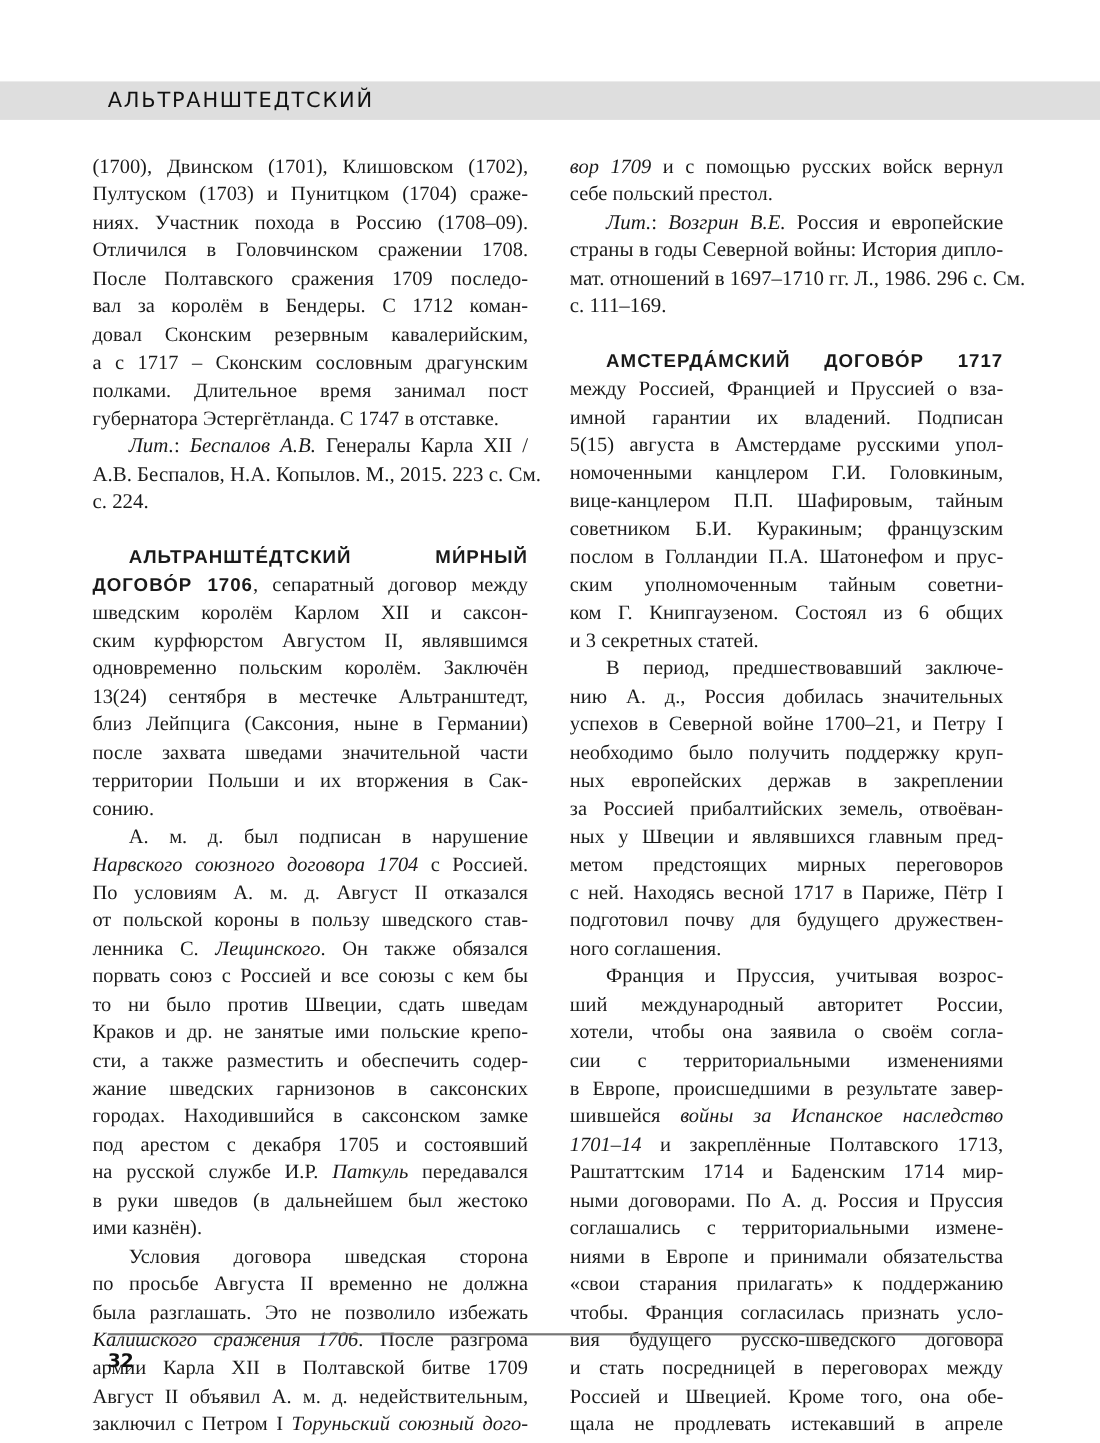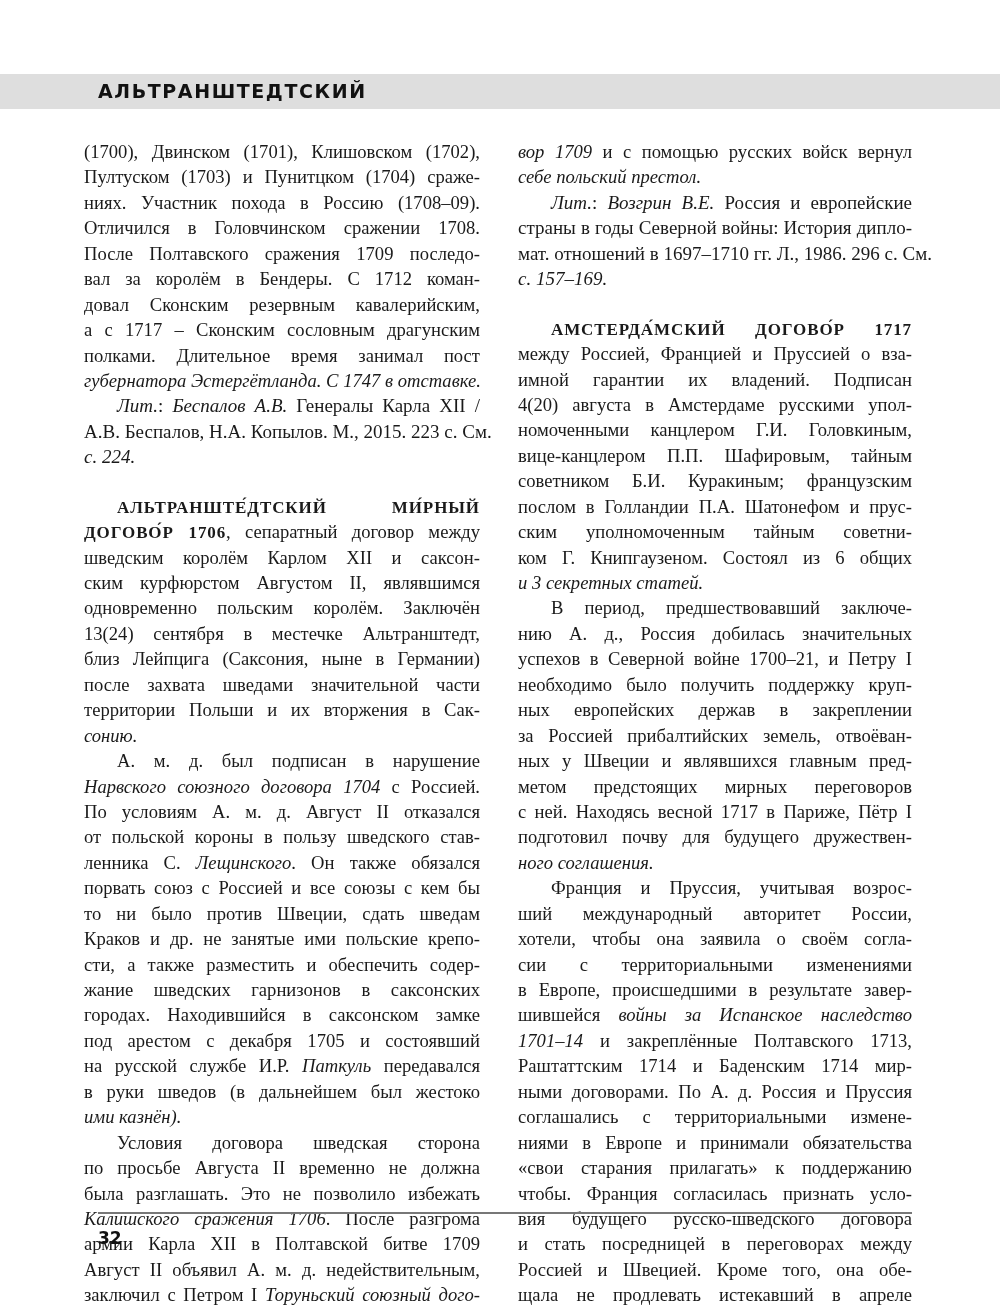--- a/index.html
+++ b/index.html
@@ -1,30 +1,30 @@
 <!DOCTYPE html>
 <html><head>
 <meta charset="utf-8">
 <style>
   html, body { margin: 0; padding: 0; background: #ffffff; }
   body { width: 1000px; height: 1312px; position: relative; overflow: hidden;
          font-family: "Liberation Serif", "DejaVu Serif", serif; color: #1a1a1a; }
   .running-head { position: absolute; left: 0; top: 74px; width: 1000px; height: 35px;
          background: #dedede; }
   .running-head span { position: absolute; left: 98px; top: 6px; font-family: "DejaVu Sans", sans-serif;
-         font-weight: bold; font-size: 19px; letter-spacing: 1.6px; color: #111; }
+         font-weight: normal; font-size: 19px; letter-spacing: 1.6px; color: #111; }
   .col { position: absolute; top: 139px; font-size: 18.6px; line-height: 25.45px; }
   .col.left { left: 84px; width: 396px; }
   .col.right { left: 518px; width: 394px; }
   .line { display: block; white-space: nowrap; text-align: justify; text-align-last: justify; height: 25.45px; }
-  .line.last { text-align-last: left; font-style: italic; }
+  .line.last { text-align-last: left; }
   .indent { padding-left: 33px; }
   .lit { font-size: 19px; }
   .gap { height: 24px; }
-  .head { font-family: Liberation Serif, serif; font-weight: bold; font-size: 17px; letter-spacing: 0.9px; }
+  .head { font-family: Liberation Sans, sans-serif; font-weight: bold; font-size: 17px; letter-spacing: 0.9px; }
   i { }
   .footer-rule { position: absolute; left: 98px; top: 1212px; width: 814px; height: 2px; background: #777; }
   .page-num { position: absolute; left: 98px; top: 1228px; font-family: "DejaVu Sans", sans-serif;
          font-weight: bold; font-size: 17px; color: #111; }
 </style>
 </head>
 <body>
 
 <div class="running-head">
   <span>АЛЬТРАНШТЕДТСКИЙ</span>
@@ -77,26 +77,26 @@
     <div class="line"><span>армии Карла XII в Полтавской битве 1709</span></div>
     <div class="line"><span>Август II объявил А. м. д. недействительным,</span></div>
     <div class="line"><span>заключил с Петром I </span><i>Торуньский союзный дого-</i></div>
   </div>
 <div class="col right">
     <div class="line"><i>вор 1709</i><span> и с помощью русских войск вернул</span></div>
     <div class="line last"><span>себе польский престол.</span></div>
     <div class="line indent lit"><i>Лит.</i><span>: </span><i>Возгрин В.Е.</i><span> Россия и европейские</span></div>
     <div class="line lit"><span>страны в годы Северной войны: История дипло-</span></div>
     <div class="line lit"><span>мат. отношений в 1697–1710 гг. Л., 1986. 296 с. См.</span></div>
-    <div class="line last lit"><span>с. 157–169.</span></div>
+    <div class="line last lit"><span>с. 111–169.</span></div>
     <div class="gap"></div>
     <div class="line indent"><span class="head">АМСТЕРДА́МСКИЙ ДОГОВО́Р 1717</span></div>
     <div class="line"><span>между Россией, Францией и Пруссией о вза-</span></div>
     <div class="line"><span>имной гарантии их владений. Подписан</span></div>
-    <div class="line"><span>4(20) августа в Амстердаме русскими упол-</span></div>
+    <div class="line"><span>5(15) августа в Амстердаме русскими упол-</span></div>
     <div class="line"><span>номоченными канцлером Г.И. Головкиным,</span></div>
     <div class="line"><span>вице-канцлером П.П. Шафировым, тайным</span></div>
     <div class="line"><span>советником Б.И. Куракиным; французским</span></div>
     <div class="line"><span>послом в Голландии П.А. Шатонефом и прус-</span></div>
     <div class="line"><span>ским уполномоченным тайным советни-</span></div>
     <div class="line"><span>ком Г. Книпгаузеном. Состоял из 6 общих</span></div>
     <div class="line last"><span>и 3 секретных статей.</span></div>
     <div class="line indent"><span>В период, предшествовавший заключе-</span></div>
     <div class="line"><span>нию А. д., Россия добилась значительных</span></div>
     <div class="line"><span>успехов в Северной войне 1700–21, и Петру I</span></div>

